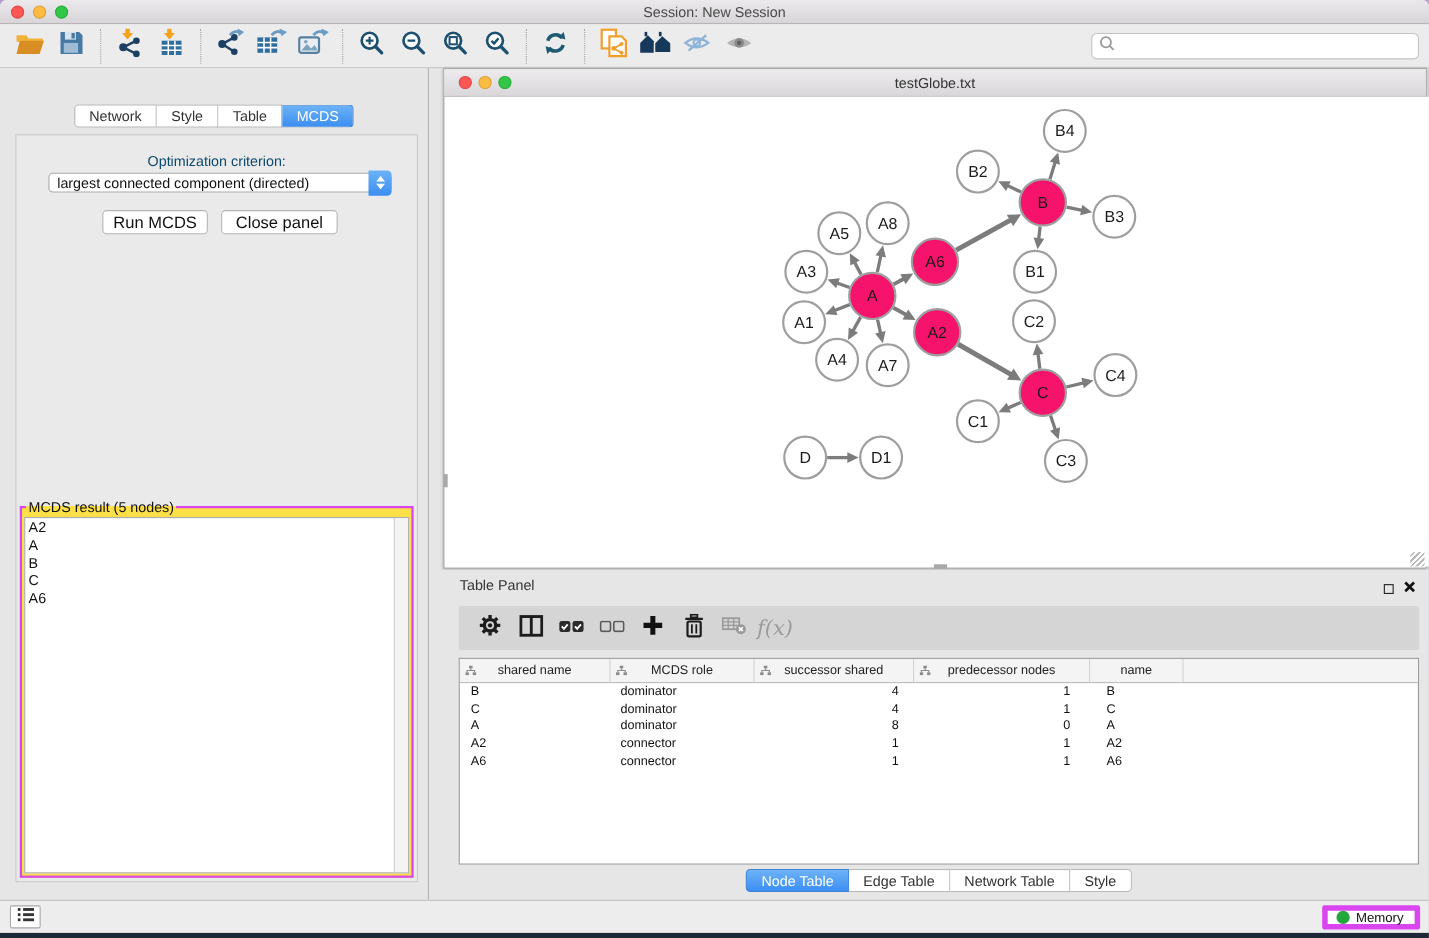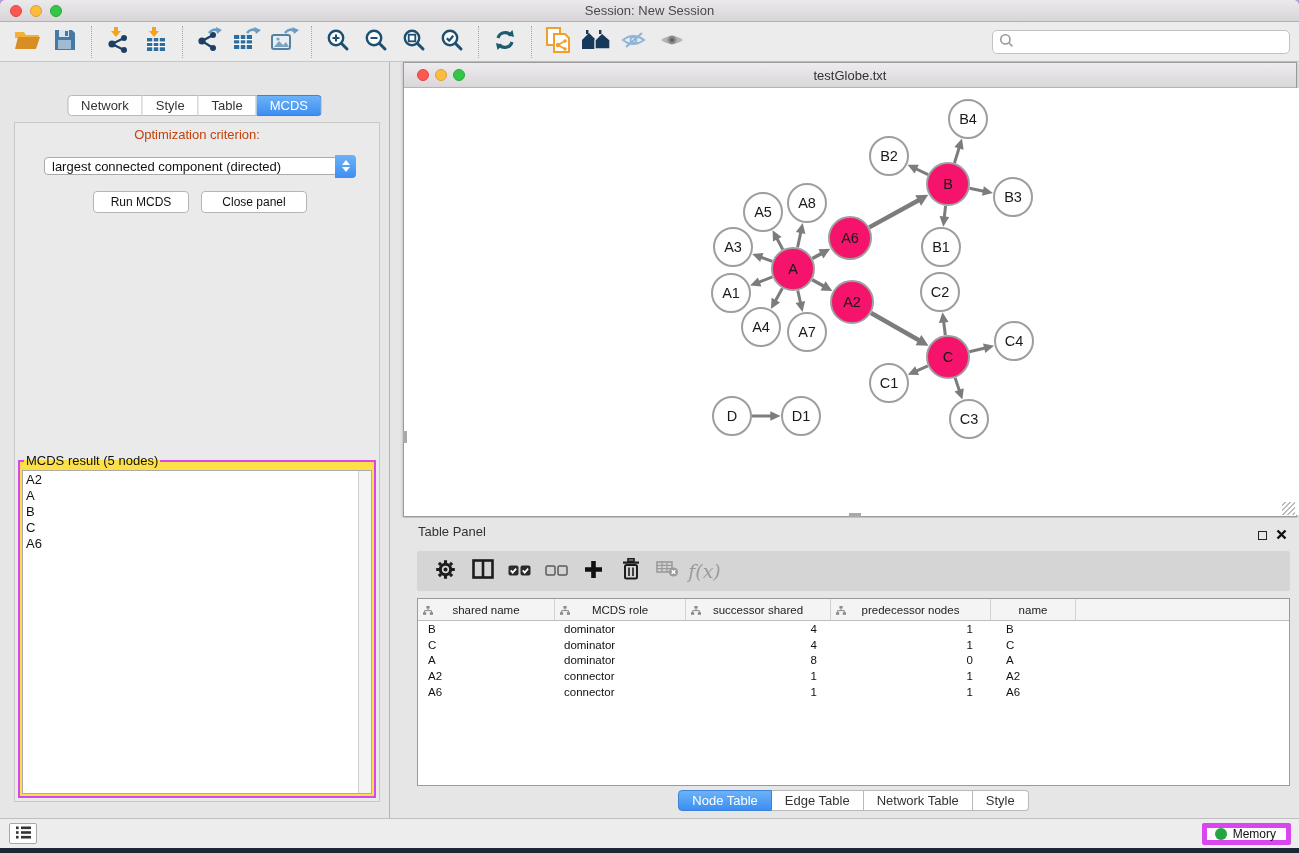--- a/index.html
+++ b/index.html
@@ -44,33 +44,33 @@
   .float-box { width:9px; height:9px; border:1.5px solid #222; display:inline-block; }
   .seg-tabs { position:absolute; display:flex; height:21px; }
   .seg { background:#fff; border:1px solid #b9b9b9; border-left:none;
     font-size:13px; color:#333; display:flex; align-items:center; justify-content:center; padding:0 13px; }
   .seg:first-child { border-left:1px solid #b9b9b9; border-radius:4px 0 0 4px; }
   .seg:last-child { border-radius:0 4px 4px 0; }
   .seg.active { background:linear-gradient(#6cb2f7,#3c8ef2); color:#fff; border-color:#3c82d8; }
   .cp-tabs { left:50%; transform:translateX(-50%); top:33px; }
   .cp-box { position:absolute; left:14px; top:60px; width:366px; height:680px;
     background:#eaeaea; border:1px solid #c9c9c9; }
-  .crit-label { margin-top:4px; text-align:center; font-size:13px; color:#c2410c; }
+  .crit-label { margin-top:16px; text-align:center; font-size:13px; color:#0c4a6e; }
   .dropdown { position:absolute; left:29px; top:34px; width:312px; height:18px;
     background:#fff; border:1px solid #aaa; border-radius:4px; display:flex; align-items:center; }
   .dropdown .dd-text { flex:1; font-size:13px; color:#111; padding-left:7px;
     white-space:nowrap; overflow:hidden; }
   .dd-stepper { width:21px; height:23px; margin:-1px -1px -1px 0;
     background:linear-gradient(#6cb2f7,#3c8ef2); border-radius:0 4px 4px 0;
     display:flex; flex-direction:column; align-items:center; justify-content:center; gap:2px; }
   .tri-up { width:0; height:0; border-left:4px solid transparent; border-right:4px solid transparent; border-bottom:5px solid #fff; }
   .tri-down { width:0; height:0; border-left:4px solid transparent; border-right:4px solid transparent; border-top:5px solid #fff; }
   .btn-row { position:absolute; top:68px; left:0; width:100%; }
   .push-btn { position:absolute; height:22px; background:#fff; border:1px solid #b5b5b5;
-    border-radius:4px; font-size:12px; color:#111; display:flex; align-items:center; justify-content:center; }
+    border-radius:4px; font-size:15px; color:#111; display:flex; align-items:center; justify-content:center; }
   .result-fieldset { position:absolute; left:3px; right:3px; top:330px; bottom:3px;
     border:2px solid #d946ef; background:#fde047; }
   .result-fieldset legend { font-size:13px; color:#111; margin-left:4px; padding:0 2px; }
   .result-list { position:absolute; left:2px; right:2px; top:2px; bottom:2px;
     background:#fff; border:1px solid #ababab; overflow:hidden; }
   .result-list ul { list-style:none; padding:1px 0 0 3px; }
   .result-list li { font-size:13px; color:#111; line-height:16px; }
   .scroll-track { position:absolute; right:0; top:0; bottom:0; width:13px;
     background:#f4f4f4; border-left:1px solid #d0d0d0; }
 

